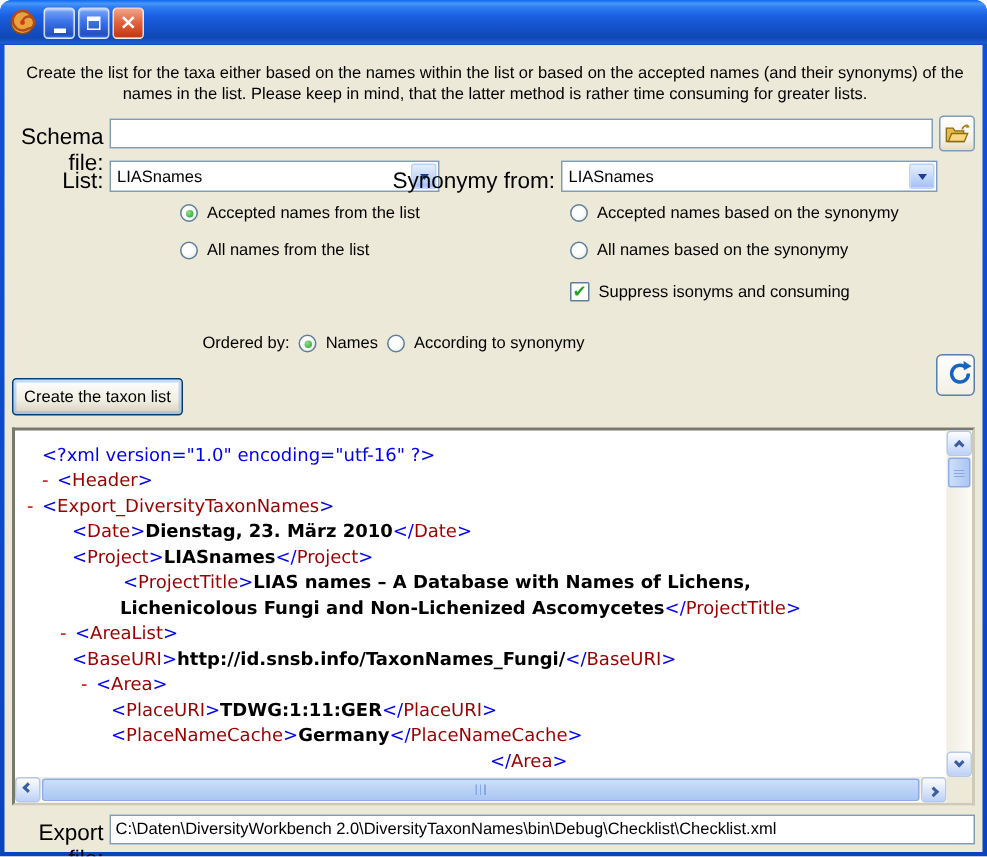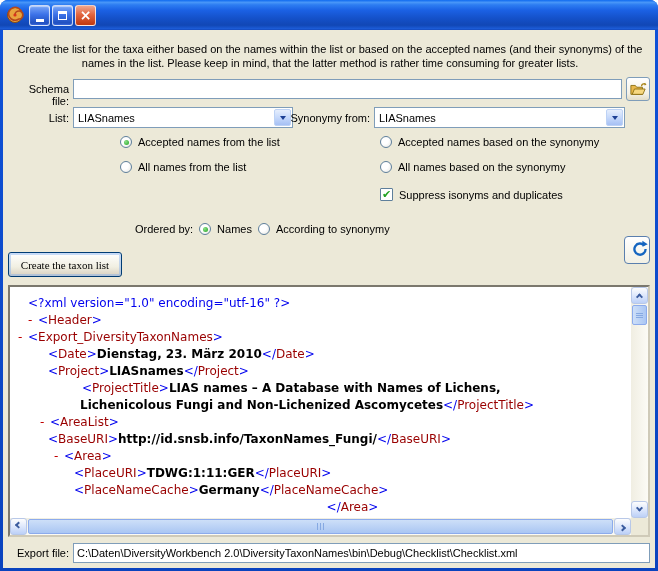--- a/index.html
+++ b/index.html
@@ -21,21 +21,21 @@
   .tbtn{width:21px;height:21px;border-radius:3px;border:1px solid rgba(255,255,255,.75);
     display:flex;align-items:center;justify-content:center;cursor:pointer;}
   .tbtn.minmax{background:linear-gradient(180deg,#7aa7f8 0%,#3c72e8 45%,#2050c0 90%,#3a6ade 100%);box-shadow:inset 0 1px 1px rgba(255,255,255,.5);}
   .tbtn.close{background:linear-gradient(180deg,#f0a58c 0%,#e2654048 45%,#e26540 45%,#c33c12 95%);background:linear-gradient(180deg,#f0a58c 0%,#e26540 45%,#c33c12 95%);}
   .glyph-min{width:8px;height:3px;background:#fff;align-self:flex-end;margin-bottom:3px;}
   .glyph-max{width:9px;height:9px;border:1px solid #fff;border-top-width:3px;}
   .glyph-x{color:#fff;font-weight:bold;font-size:14px;line-height:1;font-family:"DejaVu Sans",sans-serif;}
   .client{
     position:absolute;left:3px;right:3px;top:30px;bottom:3px;background:#ece9d8;
   }
-  .lbl{position:absolute;font-size:11px;color:#000;}
+  .lbl{position:absolute;font-size:15px;color:#000;}
   .intro{position:absolute;left:12px;top:12px;width:630px;font-size:11px;text-align:center;line-height:14px;}
   .txt{
     position:absolute;border:1px solid #7f9db9;background:#fff;font-size:11px;
     font-family:"Liberation Sans",sans-serif;padding:2px 3px;outline:none;
   }
   .iconbtn{
     position:absolute;border:1px solid #7f9db9;border-radius:3px;cursor:pointer;
     background:linear-gradient(180deg,#ffffff,#f4f1e6 70%,#e3ddc8);
     display:flex;align-items:center;justify-content:center;padding:0;
   }
@@ -56,21 +56,21 @@
     display:flex;align-items:center;justify-content:center;flex:0 0 auto;
   }
   .radio.on::after{content:"";width:5px;height:5px;border-radius:50%;
     background:radial-gradient(circle at 35% 35%,#8ee08a,#1fa320);}
   .checkbox{
     width:13px;height:13px;border:1px solid #5e7f9b;background:#fff;border-radius:1px;
     display:flex;align-items:center;justify-content:center;flex:0 0 auto;
   }
   .checkmark{color:#21a121;font-size:11px;font-weight:bold;line-height:1;font-family:"DejaVu Sans",sans-serif;}
   .btn{
-    position:absolute;font-family:Liberation Serif, serif;font-size:11px;color:#000;
+    position:absolute;font-family:Liberation Sans, sans-serif;font-size:11px;color:#000;
     border:1px solid #003c74;border-radius:3px;cursor:pointer;
     background:linear-gradient(180deg,#ffffff,#f1efe2 60%,#d8d0bf);
     box-shadow:inset 0 0 0 2px rgba(130,175,240,.45);
   }
   .refresh-btn{width:26px;height:28px;}
   .xml-panel{
     position:absolute;left:5px;top:255px;width:642px;height:252px;background:#fff;
     border:2px inset #cfcab8;
   }
   .xml-content{
@@ -181,21 +181,21 @@
     </div>
     <div class="opt-row" style="left:377px;top:131px;">
       <span class="radio"></span>
       <span>All names based on the synonymy</span>
     </div>
 
     <div class="opt-row" style="left:377px;top:158px;">
       <span class="checkbox">
           <span class="checkmark">✔</span>
         </span>
-      <span>Suppress isonyms and duplicates</span>
+      <span>Suppress isonyms and consuming</span>
     </div>
 
     <div class="opt-row" style="left:132px;top:193px;">
       <span>Ordered by:</span>
       <span class="opt-row" style="position:static;">
         <span class="radio on"></span>
         <span>Names</span>
       </span>
       <span class="opt-row" style="position:static;">
         <span class="radio"></span>

